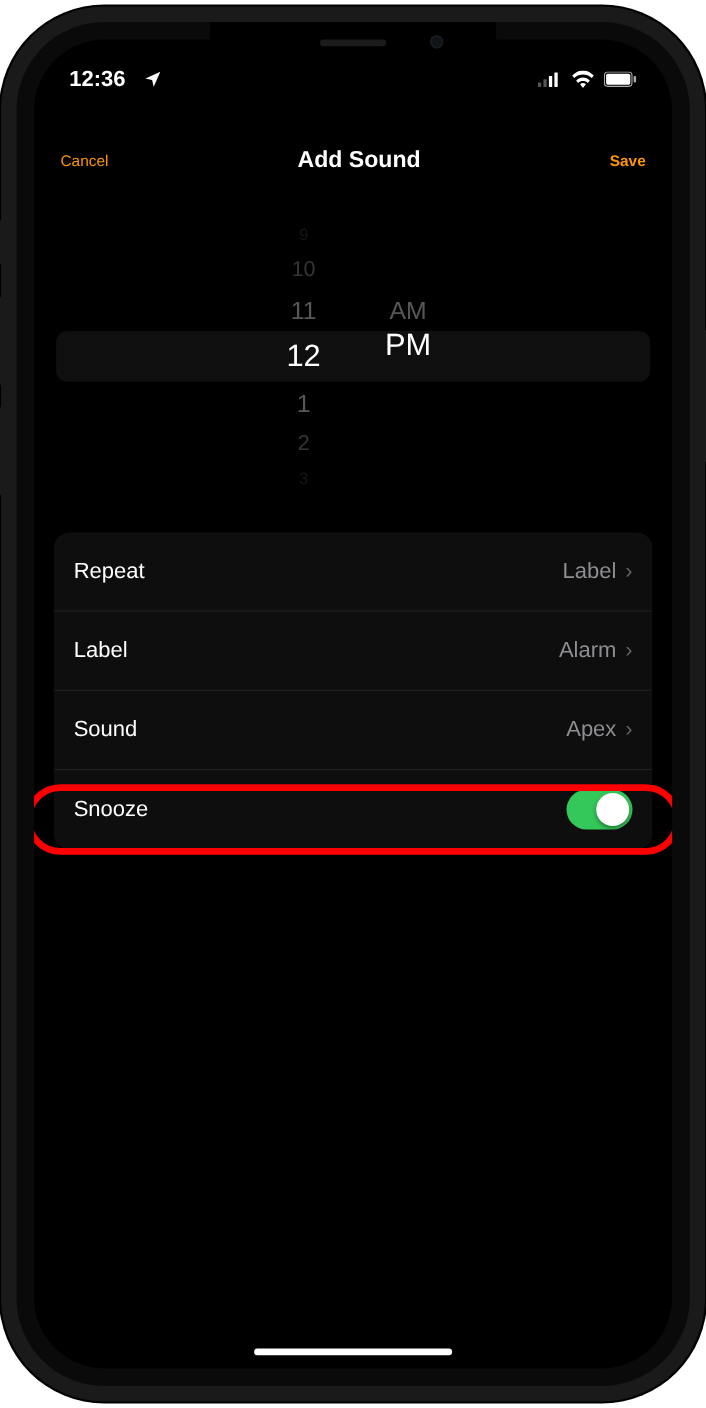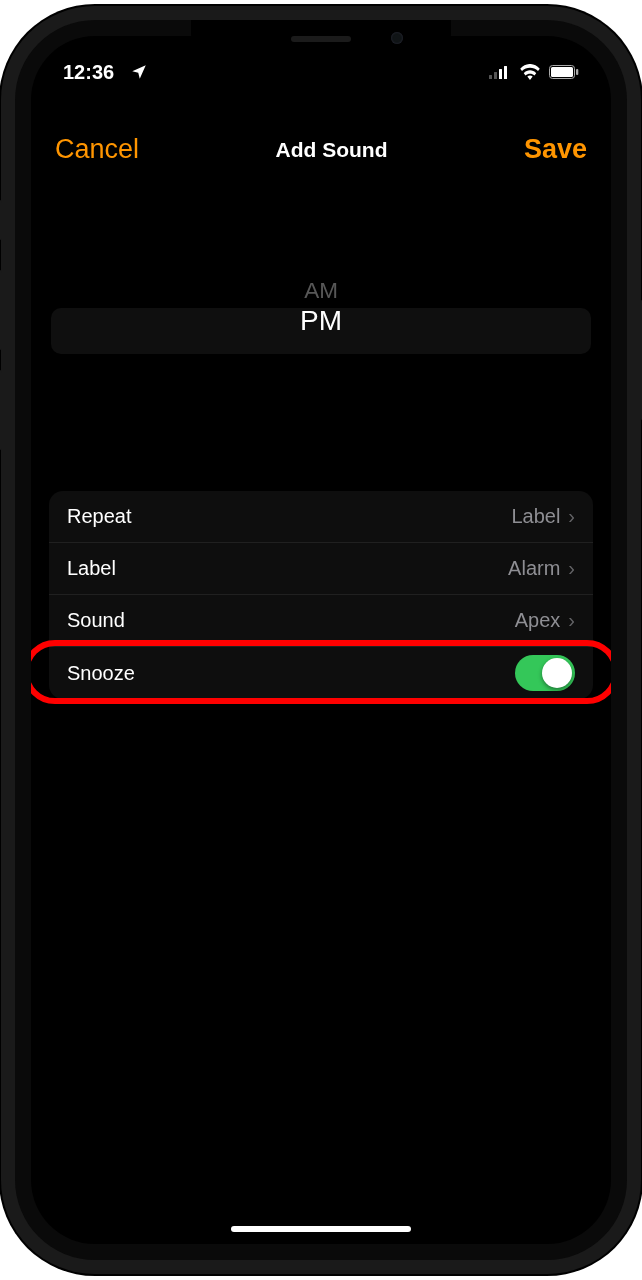--- a/index.html
+++ b/index.html
@@ -34,21 +34,21 @@
   padding:0 32px; color:#fff; font-size:20px; font-weight:600; margin-top:8px;
 }
 .status-left { display:flex; align-items:center; gap:16px; }
 .status-right { display:flex; align-items:center; gap:8px; }
 .status-right svg { display:block; }
 
 
 .navbar {
   display:flex; justify-content:space-between; align-items:center; padding:34px 24px 14px; color:#fff;
 }
-.navbar .nav-btn { color:#ff9500; font-size:27px; }
+.navbar .nav-btn { color:#ff9500; font-size:14px; }
 .navbar .nav-btn.save { font-weight:600;}
 .navbar .title { color:#fff; font-size:21px; font-weight:600; }
 
 
 .picker-wrap { position:relative; height:280px; margin:12px 10px 20px; }
 .picker-selection {
   position:absolute; top:50%; left:10px; right:10px; transform:translateY(-50%);
   height:46px; background:rgba(255,255,255,0.06); border-radius:10px;
 }
 .picker-cols { position:relative; height:100%; display:flex; justify-content:center; }
@@ -59,21 +59,21 @@
   transition:none;
 }
 .pcol .sel { color:#fff; font-size:28px; }
 .pcol.ampm { width:90px; }
 
 
 .list {
   margin:0 18px; background:rgba(255,255,255,0.055); border-radius:14px; overflow:hidden;
 }
 .row {
-  display:flex; align-items:center; height:52px; padding:0 18px;
+  display:flex; align-items:center; height:72px; padding:0 18px;
   border-bottom:1px solid rgba(255,255,255,0.08); position:relative;
 }
 .row:last-child { border-bottom:none; }
 .row .label { color:#fff; font-size:20px; flex:1; }
 .row .value { color:#8e8e93; font-size:20px; margin-right:8px; }
 .chevron { color:#636366; font-size:20px; }
 
 
 .toggle {
   width:60px; height:36px; background:#34c759; border-radius:18px; position:relative;
@@ -139,20 +139,29 @@
 
     <div class="navbar">
       <span class="nav-btn">Cancel</span>
       <span class="title">Add Sound</span>
       <span class="nav-btn save">Save</span>
     </div>
 
     <div class="picker-wrap">
       <div class="picker-selection"></div>
       <div class="picker-cols">
+        <div class="pcol">
+          <span style="top:8px;  transform:scale(0.60); opacity:0.15">9</span>
+          <span style="top:40px;  transform:scale(0.78); opacity:0.40">10</span>
+          <span style="top:78px;  transform:scale(0.90); opacity:0.65">11</span>
+          <span style="top:119px" class="sel">12</span>
+          <span style="top:162px; transform:scale(0.90); opacity:0.65">1</span>
+          <span style="top:198px; transform:scale(0.78); opacity:0.40">2</span>
+          <span style="top:230px; transform:scale(0.60); opacity:0.15">3</span>
+        </div>
         <div class="pcol ampm">
           <span style="top:78px;  transform:scale(0.90); opacity:0.65">AM</span>
           <span style="top:109px" class="sel">PM</span>
         </div>
       </div>
     </div>
 
     <div class="highlight-wrap">
       <div class="list">
         <div class="row">

